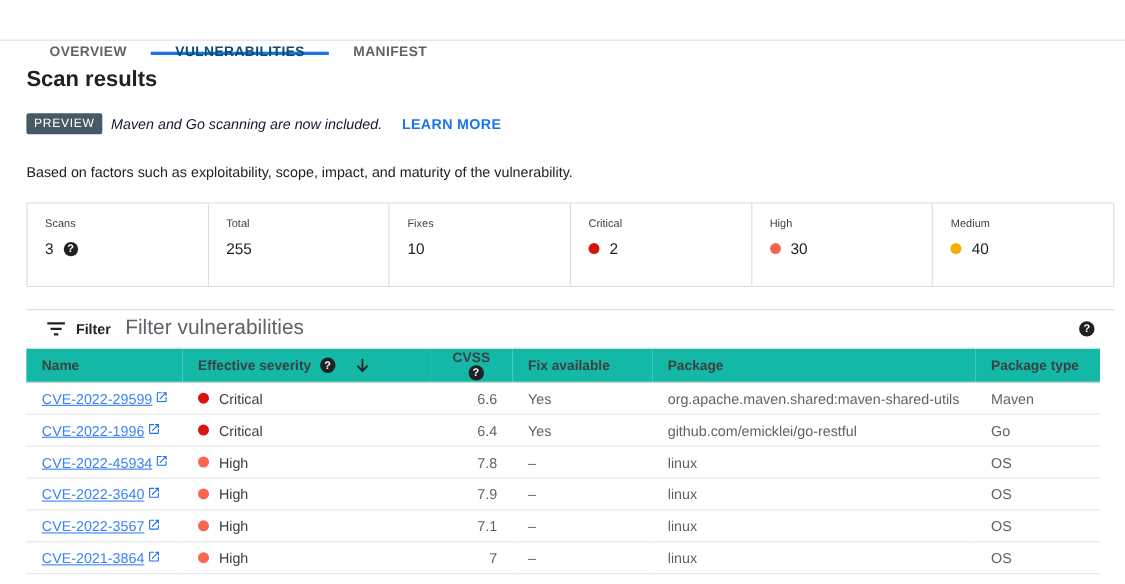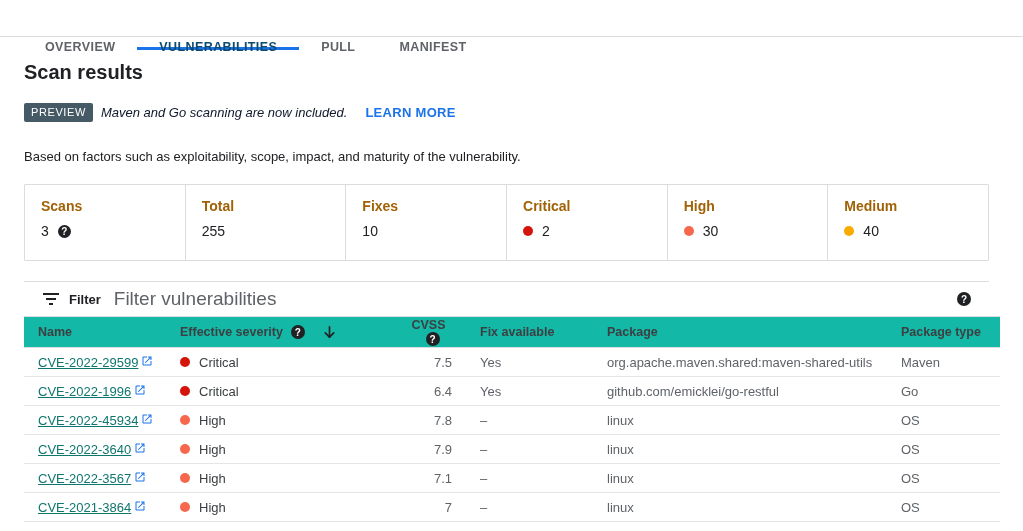--- a/index.html
+++ b/index.html
@@ -17,41 +17,41 @@
   }
   .tab {
     display:flex; align-items:center; padding:0 22px;
     font-size:12.5px; font-weight:bold; letter-spacing:.4px;
     color:#5f6368; cursor:pointer; border-bottom:3px solid transparent;
     padding-top:3px;
     margin-top:44px;
   }
   .tab.active { color:#0c4a6e; border-bottom-color:#1a73e8; }
   
-  .content { padding:0 34px 0 24px; }
+  .content { padding:0 10px 0 24px; }
   h1.page-title { font-size:20px; font-weight:bold; color:#202124; margin-top:24px; }
   .preview-line { display:flex; align-items:center; margin-top:19px;text-align:right; }
   .preview-badge {
     background:#455a64; color:#fff; font-size:11px; letter-spacing:.6px;
     padding:3px 7px 4px; border-radius:2px; margin-right:8px; flex:none;
   }
   .preview-text { color:#0f172a;font-style:italic; }
   .learn-more {
     color:#1a73e8; font-weight:bold; letter-spacing:.3px;
     margin-left:18px; text-decoration:none; cursor:pointer; font-size:13px;
   }
   .desc { margin-top:27px; color:#202124; }
   
   .summary-card {
     margin-top:20px; border:1px solid #dadce0; border-radius:1px;
     display:flex; height:77px;
   }
   .sum-col { flex:1 1 0; padding:13px 10px 0 16px; }
   .sum-col + .sum-col { border-left:1px solid #dadce0; }
-  .sum-label { font-weight:bold; font-size:14px; color:#a16207; }
+  .sum-label { font-weight:normal; font-size:10px; color:#404040; }
   .sum-value-row { display:flex; align-items:center; margin-top:9px; }
   .sum-value { font-size:14px; color:#202124; }
   .dot {
     display:inline-block; width:10px; height:10px; border-radius:50%;
     margin-right:9px; flex:none;
   }
   .qmark {
     display:inline-flex; align-items:center; justify-content:center;
     width:14px; height:14px; border-radius:50%; background:#202124;
     color:#fff; font-size:10px; font-weight:bold; cursor:pointer; flex:none;
@@ -80,34 +80,33 @@
   th.num .th-inner { justify-content:flex-end;flex-direction:column; }
   th .qmark { margin-left:8px; }
   .sort-arrow { margin-left:17px; display:inline-flex; cursor:pointer; }
   tbody td {
     height:29px; padding:0 14px; border-bottom:1px solid #e3e5e8;
     font-size:13px; color:#5f6368; white-space:nowrap; overflow:hidden;
   }
   td.c-sev { color:#3c4043; }
   td.c-sev .cell { display:flex; align-items:center; }
   .cve-link {
-    color:#0f766e; text-decoration:underline; cursor:pointer;
+    color:#3b82f6; text-decoration:underline; cursor:pointer;
     display:inline-flex; align-items:center;
   }
   .ext-icon { margin-left:3px; flex:none; }
 </style>
 </head>
 <body>
 
 <div class="app">
 
   <div class="tabs-bar">
       <div class="tab">OVERVIEW</div>
       <div class="tab active">VULNERABILITIES</div>
-      <div class="tab">PULL</div>
       <div class="tab">MANIFEST</div>
     </div>
 
   <div class="content">
 
     <h1 class="page-title">Scan results</h1>
 
     <div class="preview-line">
       <span class="preview-badge">PREVIEW</span>
       <span class="preview-text">Maven and Go scanning are now included.</span>
@@ -242,21 +241,21 @@
                     </svg>
         </span>
       </a>
     </td>
     <td class="c-sev">
       <span class="cell">
         <span class="dot" style="background: rgb(213, 21, 11);"></span>
         <span class="sev-text">Critical</span>
       </span>
     </td>
-    <td class="c-cvss">7.5</td>
+    <td class="c-cvss">6.6</td>
     <td class="c-fix">Yes</td>
     <td class="c-pkg">org.apache.maven.shared:maven-shared-utils</td>
     <td class="c-type">Maven</td>
   </tr>
             <tr>
     <td class="c-name">
       <a class="cve-link">
         <span class="cve-text">CVE-2022-1996</span>
         <span class="ext-icon">
           <svg width="12" height="12" viewBox="0 0 24 24">

